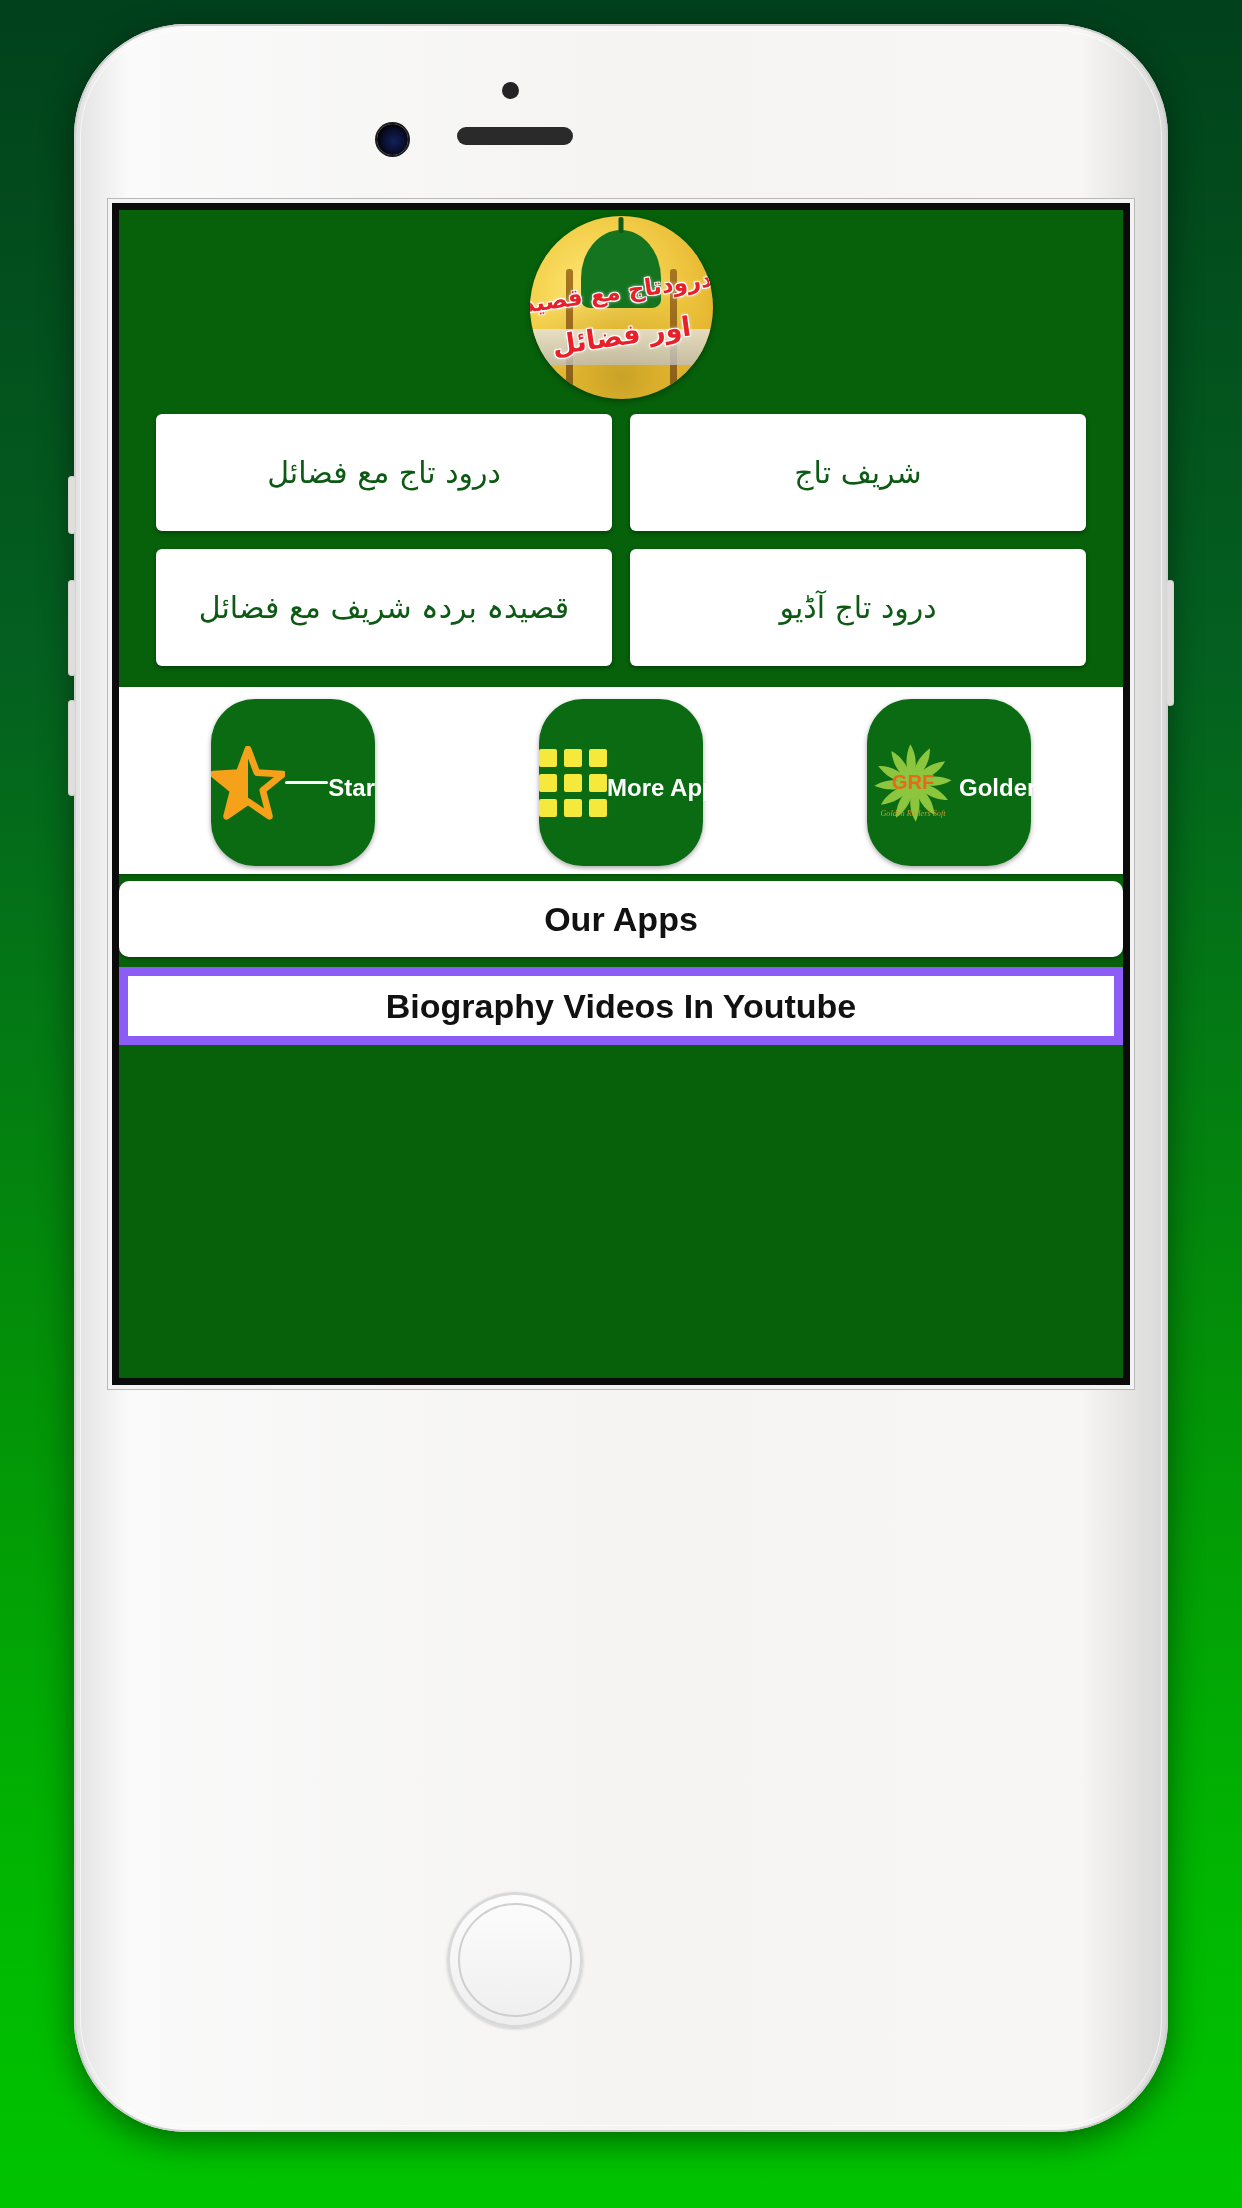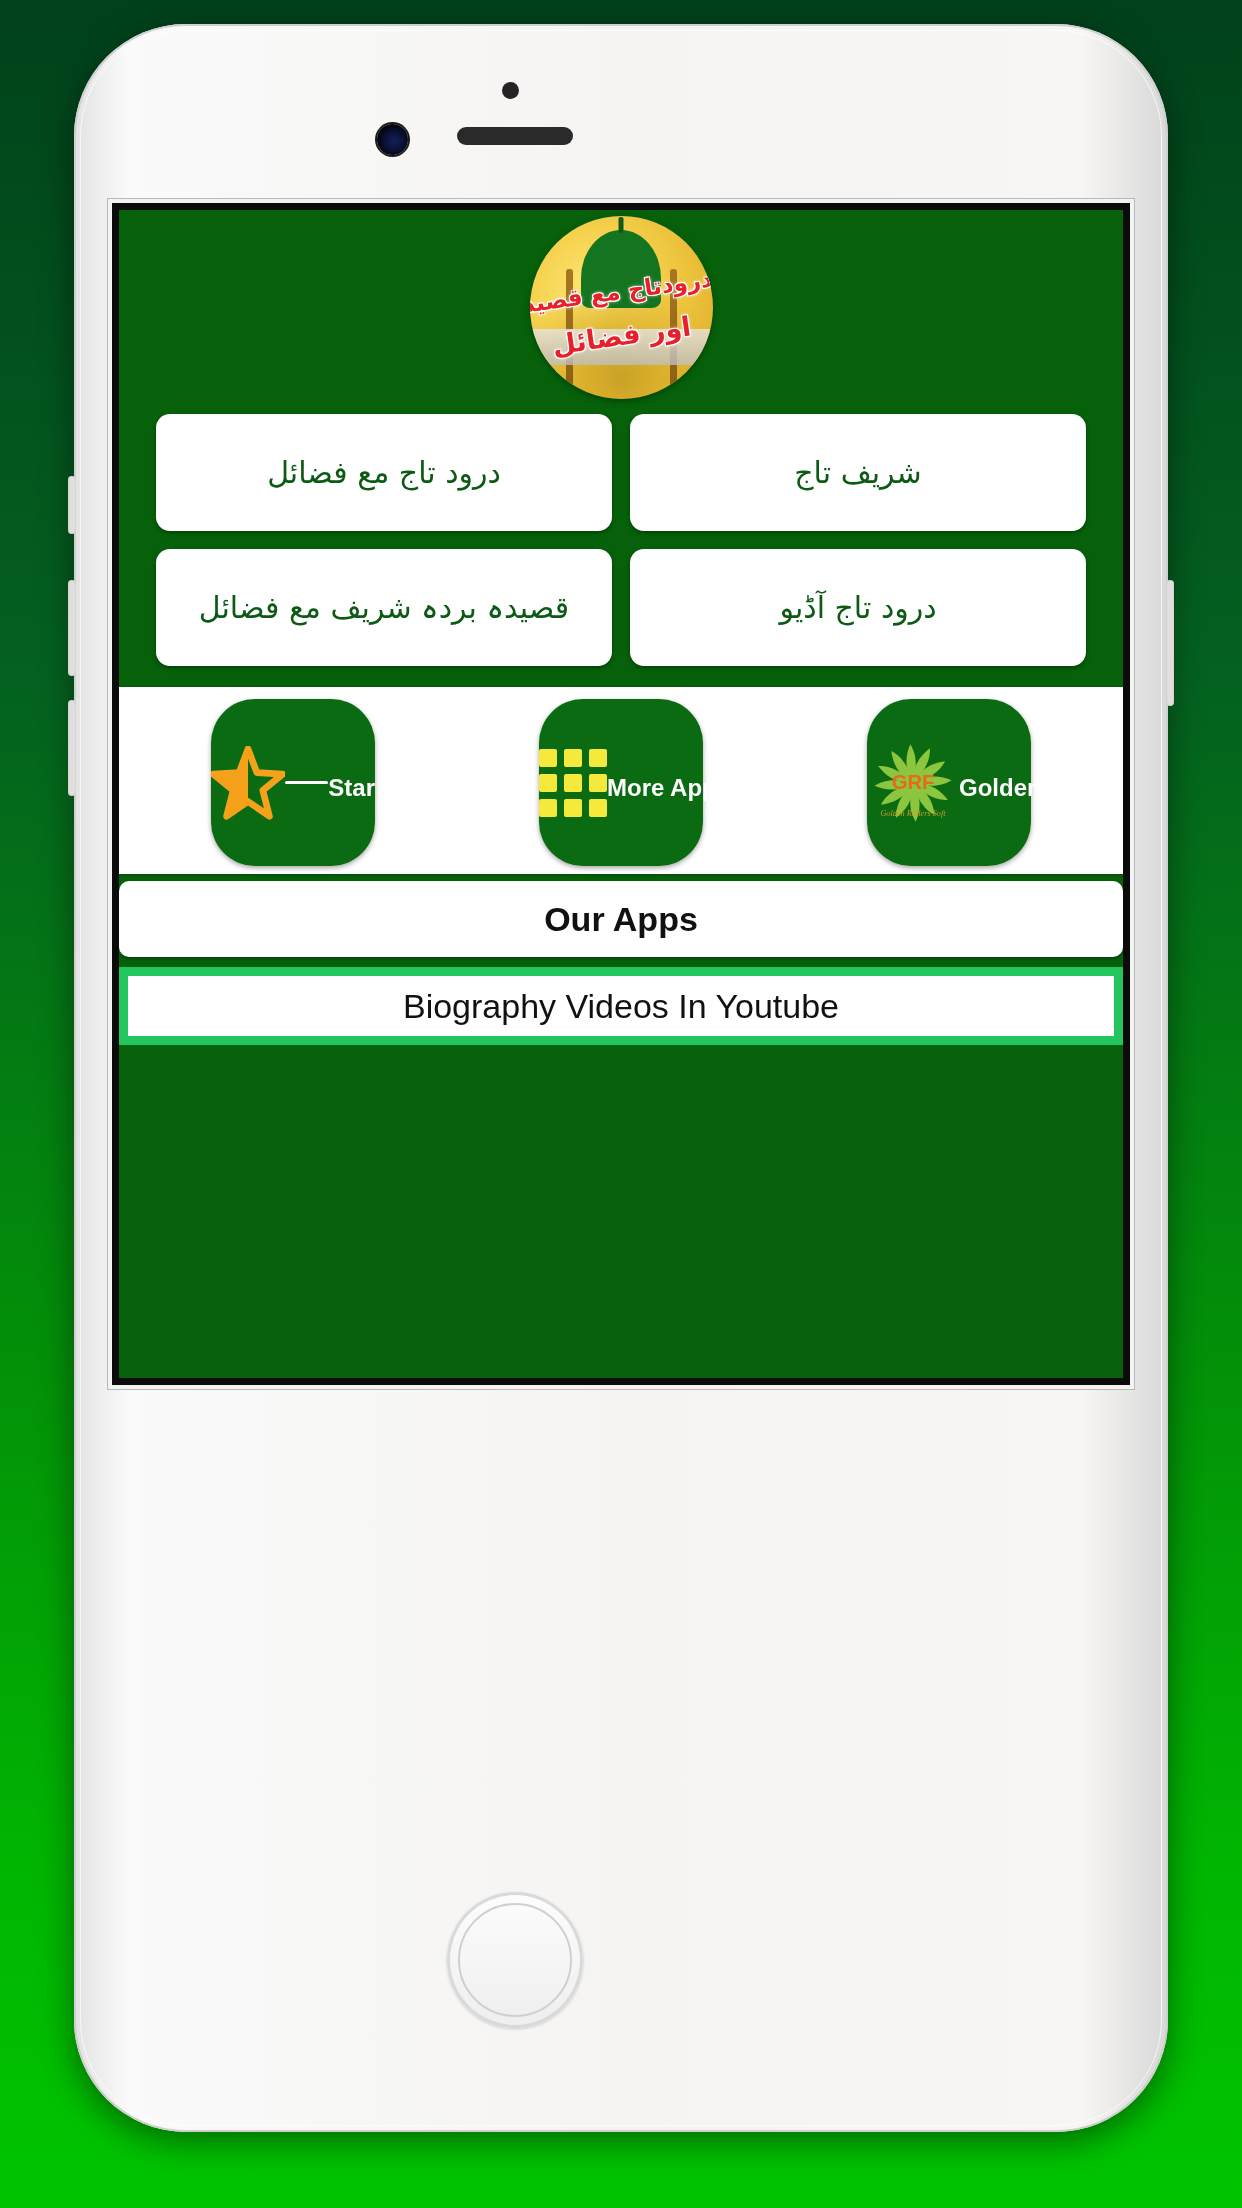--- a/index.html
+++ b/index.html
@@ -84,21 +84,21 @@
     font-family:"DejaVu Sans","Liberation Sans",sans-serif;
     transform:rotate(-8deg);white-space:nowrap;
   }
   #logo .script-top{top:62px;font-size:23px;}
   #logo .script-bot{top:104px;font-size:27px;}
 
   
   #menu-grid{display:flex;flex-wrap:wrap;padding:6px 28px 0 28px;box-sizing:border-box;}
   .menu-cell{width:50%;box-sizing:border-box;padding:9px;}
   .menu-btn{
-    width:100%;height:117px;background:#ffffff;border-radius:14px;
+    width:100%;height:117px;background:#ffffff;border-radius:6px;
     display:flex;align-items:center;justify-content:center;
     color:#0d5a14;font-size:30px;direction:rtl;
     font-family:"DejaVu Sans","Liberation Sans",sans-serif;
     box-shadow:0 2px 4px rgba(0,0,0,.35);
     text-align:center;padding:0 14px;box-sizing:border-box;line-height:1.5;
   }
 
   
   #icon-bar{
     margin:12px 0 0 0;background:#ffffff;padding:12px 10px 8px 10px;
@@ -127,23 +127,23 @@
 
   
   #our-apps-btn{
     margin:7px 0 10px 0;height:76px;background:#ffffff;border-radius:10px;
     display:flex;align-items:center;justify-content:center;
     font-size:34px;font-weight:bold;color:#111111;
     box-shadow:0 2px 3px rgba(0,0,0,.3);
   }
   #youtube-btn{
     margin:8px 0 0 0;height:78px;background:#ffffff;
-    border:9px solid #22c55e;box-sizing:border-box;
+    border:9px solid #8b5cf6;box-sizing:border-box;
     display:flex;align-items:center;justify-content:center;
-    font-size:34px;font-weight:normal;color:#111111;
+    font-size:34px;font-weight:bold;color:#111111;
   }
   #filler{flex:1;background:#06610a;}
 </style>
 </head>
 <body>
 
 <div id="phone">
 
   <div class="side-btn" id="btn-left-a"></div>
   <div class="side-btn" id="btn-left-b"></div>

